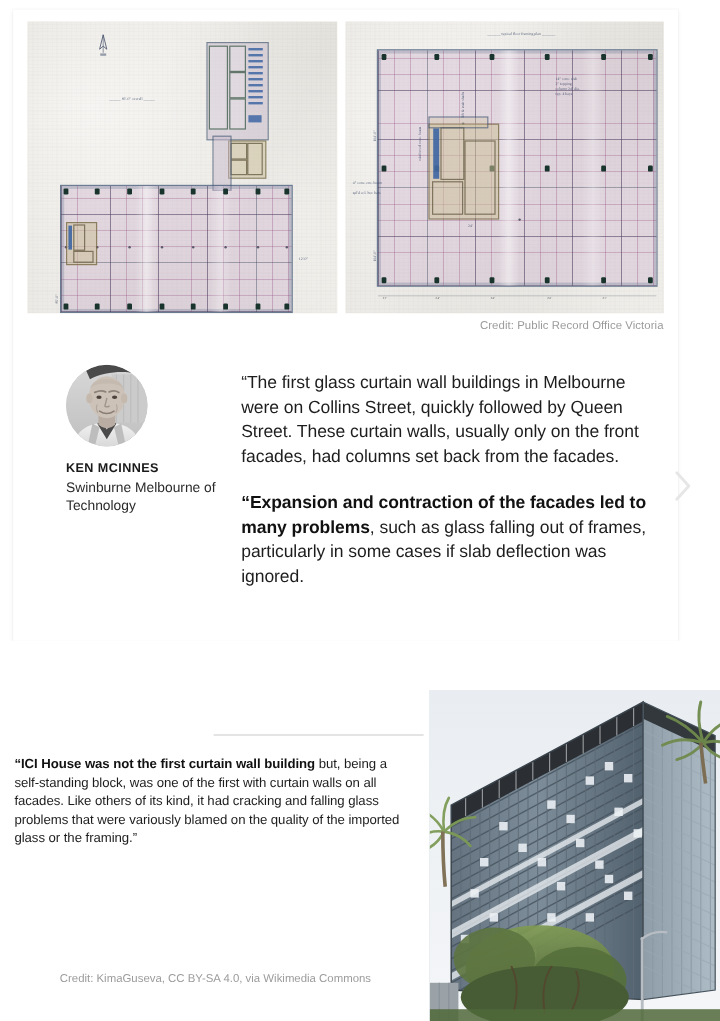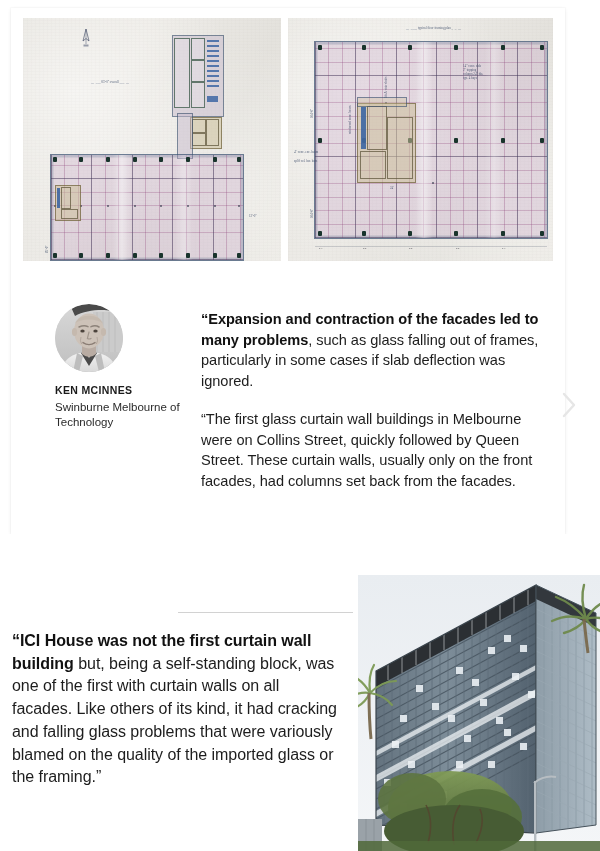--- a/index.html
+++ b/index.html
@@ -144,21 +144,21 @@
     position:absolute;left:358px;top:41px;width:242px;height:276px;overflow:hidden;
     background:#c9d4dd;
   }
   .bphoto svg{display:block;width:242px;height:276px;}
 
   .hrule{
     position:absolute;left:178px;top:78px;width:175px;height:1px;background:#d2d2d2;
   }
   .bquote{
     position:absolute;left:12px;top:96px;width:330px;
-    font-size:16px;line-height:1.42;color:#1d1d1d;letter-spacing:-.05px;margin:0;
+    font-size:11px;line-height:1.42;color:#1d1d1d;letter-spacing:-.05px;margin:0;
   }
   .bquote b{font-weight:bold;color:#111;}
   .bcredit{
     position:absolute;left:12px;top:276px;width:335px;text-align:center;
     font-size:9.5px;color:#9b9b9b;
   }
 </style>
 </head>
 <body>
 
@@ -299,20 +299,21 @@
         <div class="dimline" style="left:27px;top:228px;width:232px;height:.7px;opacity:.5;"></div>
         <span class="tick-lab" style="left:31px;top:229px;">21'</span>
         <span class="tick-lab" style="left:75px;top:229px;">24'</span>
         <span class="tick-lab" style="left:121px;top:229px;">24'</span>
         <span class="tick-lab" style="left:168px;top:229px;">24'</span>
         <span class="tick-lab" style="left:214px;top:229px;">21'</span>
         <span class="hand" style="left:102px;top:168px;">24'</span>
       </div>
     </div>
 
+    <div class="credit credit-plan" style="left:12px;">Credit: Public Record Office Victoria</div>
 
     <div class="quote-block">
 
       <div class="person">
         <div class="avatar">
           <svg viewBox="0 0 68 68">
             <defs>
               <clipPath id="cir">
                   <circle cx="34" cy="34" r="34"></circle>
                 </clipPath>
@@ -365,38 +366,39 @@
 
               <path d="M16 3 C28 -3 50 0 56 7 C48 5 30 6 20 12 Z" fill="#4a4a4a"></path>
             </g>
           </svg>
         </div>
         <div class="person-name">KEN MCINNES</div>
         <div class="person-affil">Swinburne Melbourne of Technology</div>
       </div>
 
       <div class="quote-body">
+        <p class="quote-p"><span>“The first glass curtain wall buildings in Melbourne were on Collins Street, quickly followed by Queen Street. These curtain walls, usually only on the front facades, had columns set back from the facades.</span></p>
         <p class="quote-p"><b>“Expansion and contraction of the facades led to many problems</b><span>, such as glass falling out of frames, particularly in some cases if slab deflection was ignored.</span></p>
-        <p class="quote-p"><span>“The first glass curtain wall buildings in Melbourne were on Collins Street, quickly followed by Queen Street. These curtain walls, usually only on the front facades, had columns set back from the facades.</span></p>
       </div>
     </div>
   </div>
 
   <div class="next-arrow">
     <svg width="16" height="26" viewBox="0 0 16 26">
       <path d="M3 2 L13 13 L3 24" fill="none" stroke="#e6e6e6" stroke-width="2.4" stroke-linecap="round" stroke-linejoin="round"></path>
     </svg>
   </div>
 
   <div class="bottom">
 
     <div class="hrule"></div>
 
     <p class="bquote"><b>“ICI House was not the first curtain wall building</b><span> but, being a self-standing block, was one of the first with curtain walls on all facades. Like others of its kind, it had cracking and falling glass problems that were variously blamed on the quality of the imported glass or the framing.”</span></p>
 
+    <div class="bcredit">Credit: KimaGuseva, CC BY-SA 4.0, via Wikimedia Commons</div>
 
     <div class="bphoto">
       <svg viewBox="0 0 242 276" preserveAspectRatio="none">
         <defs>
           <linearGradient id="sky" x1="0" y1="0" x2="0" y2="1">
             <stop offset="0" stop-color="#e9edf1"></stop>
               <stop offset="1" stop-color="#f4f6f8"></stop>
           </linearGradient>
           <linearGradient id="glassA" x1="0" y1="0" x2="1" y2="0">
             <stop offset="0" stop-color="#64737f"></stop>

